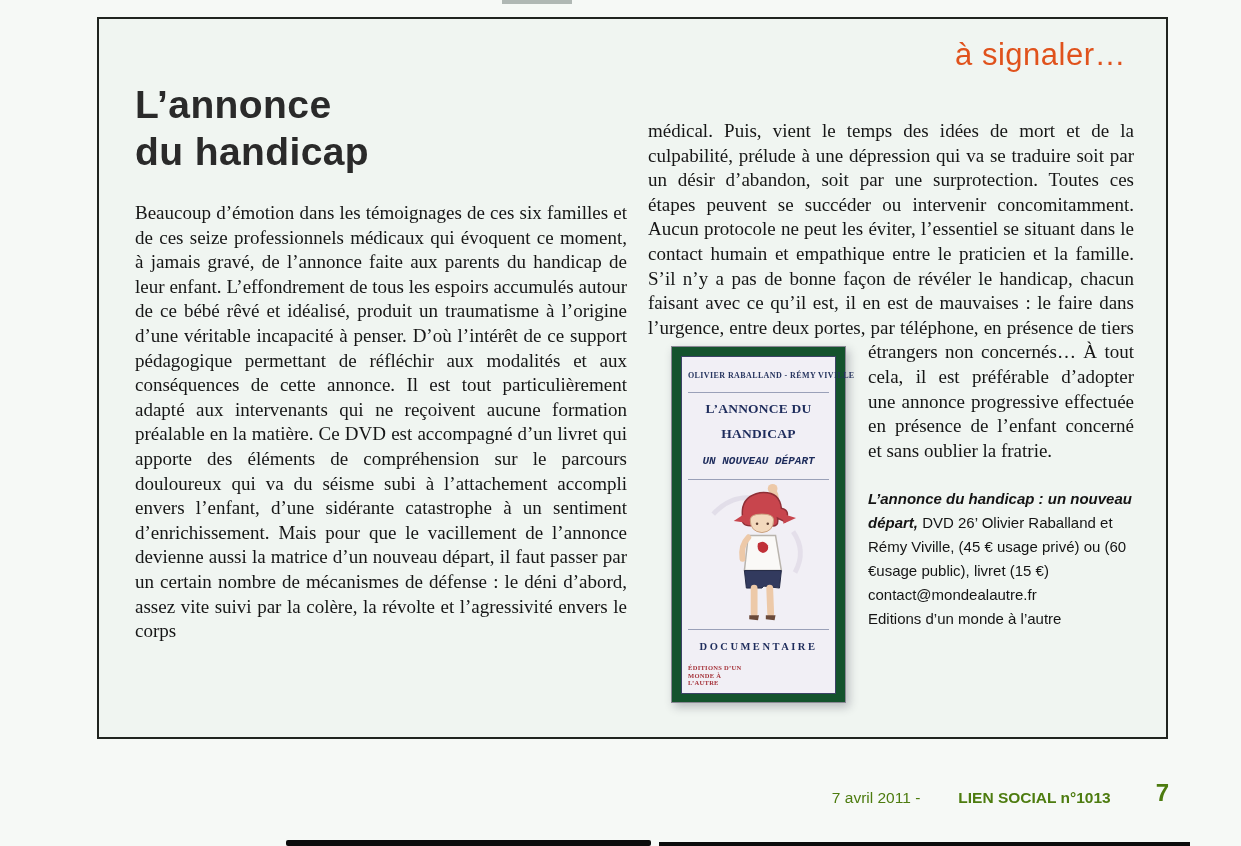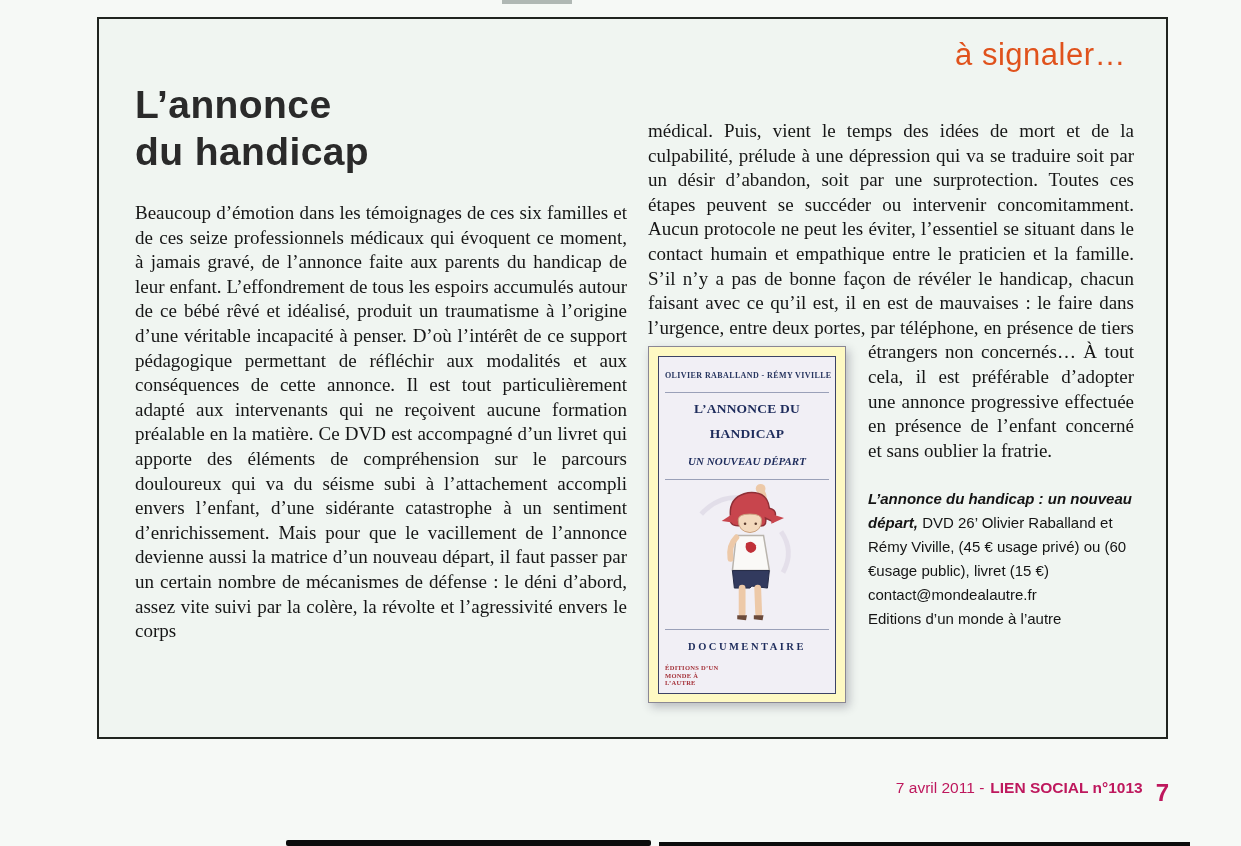--- a/index.html
+++ b/index.html
@@ -61,24 +61,25 @@
     margin:0;
   }
 
   
   .dvd-float {
     float:left;
     width:198px;
     margin:6px 22px 4px 0;
   }
   .dvd-cover {
-    background:#fef9c3;
+    background:#14532d;
     border:1px solid #8a8794;
     padding:9px 9px 8px;
     box-shadow:3px 4px 9px rgba(40,40,60,0.28);
+    margin-left:23px;
   }
   .cover-inner {
     border:1.5px solid #3c4266;
     background:#f1eff5;
     padding:7px 6px 6px;
     text-align:center;
   }
   .cover-authors {
     font-size:8px; font-weight:700;
     color:#27355f; letter-spacing:0.4px;
@@ -88,20 +89,21 @@
   }
   .cover-title {
     font-size:13.5px; font-weight:700;
     color:#1e2c5c; letter-spacing:0.2px;
   }
   .cover-subtitle {
     font-size:11px; font-weight:700; font-style:italic;
     color:#1e2c5c; margin-top:3px;
     border-bottom:1px solid #9aa0b8;
     padding-bottom:5px;
+    font-family:Liberation Mono, monospace;
   }
   .cover-art {
     height:148px;
     display:flex; align-items:center; justify-content:center;
   }
   .cover-genre {
     font-size:10.5px; font-weight:700;
     color:#1e2c5c; letter-spacing:2.5px;
     border-top:1px solid #9aa0b8;
     padding-top:5px; margin-top:1px;
@@ -124,22 +126,22 @@
     margin-top:24px;
     overflow:hidden; 
   }
   .caption .lead { font-weight:700; font-style:italic; }
   .cap-line { display:block; }
 
   
   .footer {
     position:absolute;
     right:72px; top:779px;
-    display:flex; align-items:flex-start;
-    font-size:15.5px; color:#be185d;
+    display:flex; align-items:flex-end;
+    font-size:15.5px; color:#4d7c0f;gap:32px;
   }
   .footer .journal { font-weight:700; margin-left:6px; }
   .footer .pagenum { font-weight:700; font-size:24px; margin-left:13px; }
 
   
   .artifact { position:absolute; background:#0c0c0c; }
   .artifact.bar1 { left:286px; top:840px; width:365px; height:6px; border-radius:2px; }
   .artifact.bar2 { left:659px; top:842px; width:531px; height:4px; }
   .artifact.topmark { left:502px; top:0; width:70px; height:4px; background:#939d98; opacity:0.7; }
 </style>

